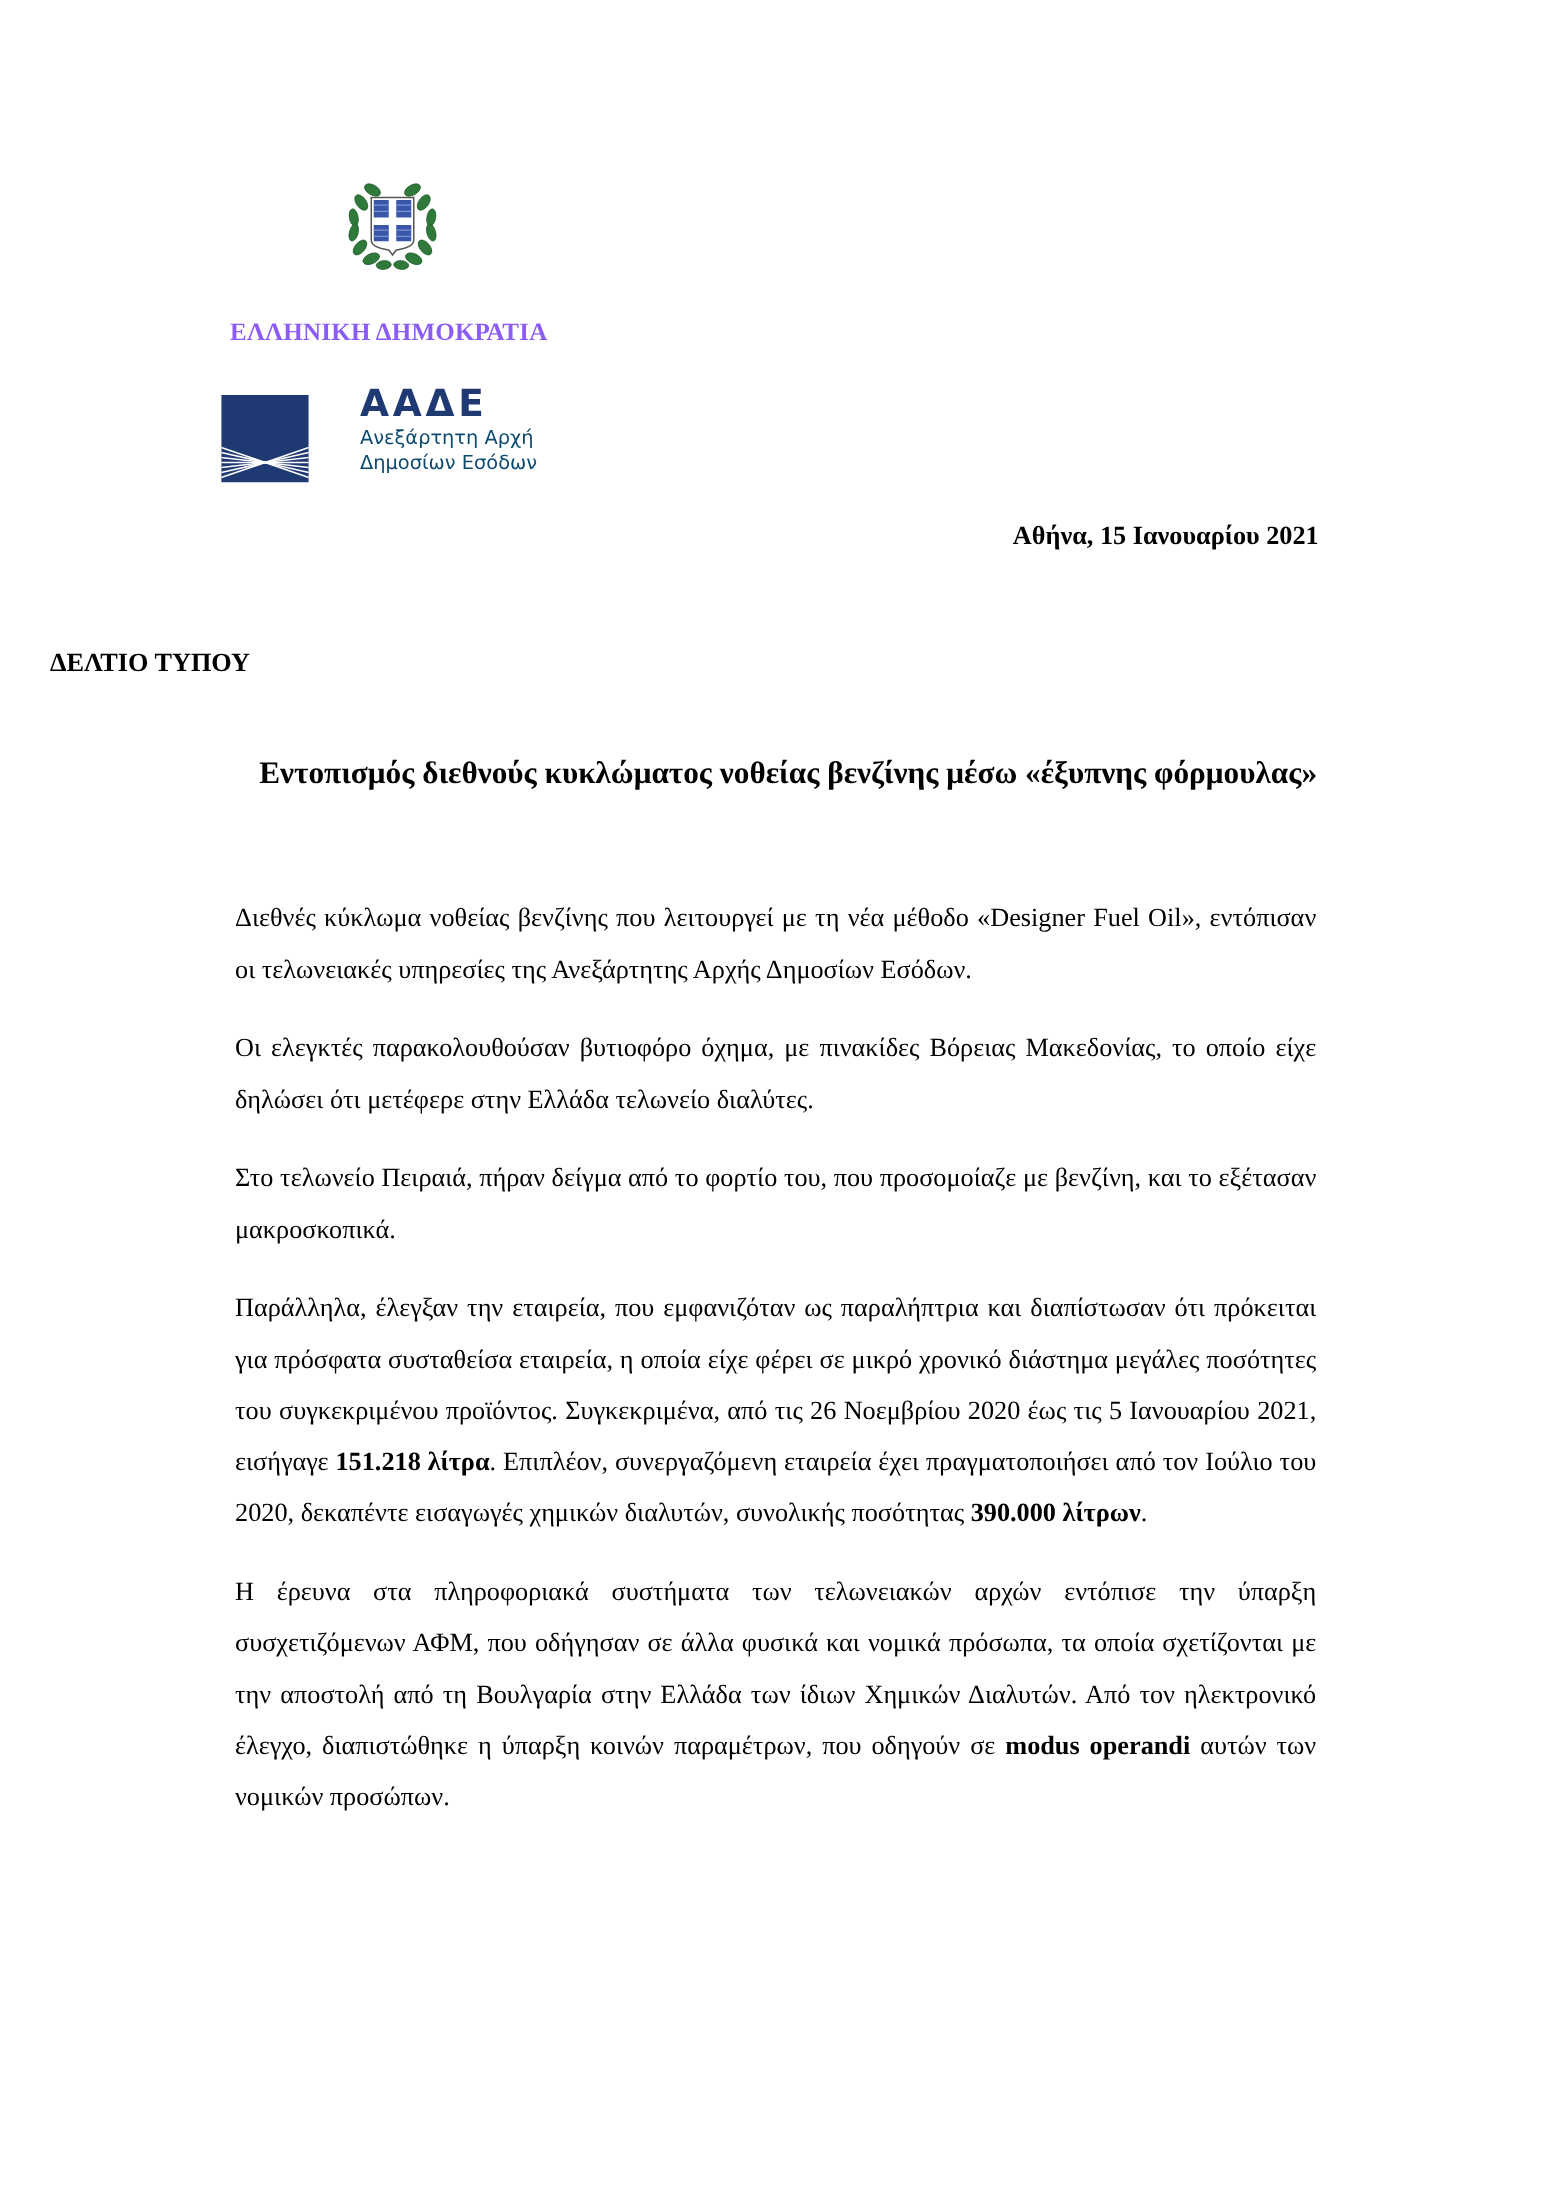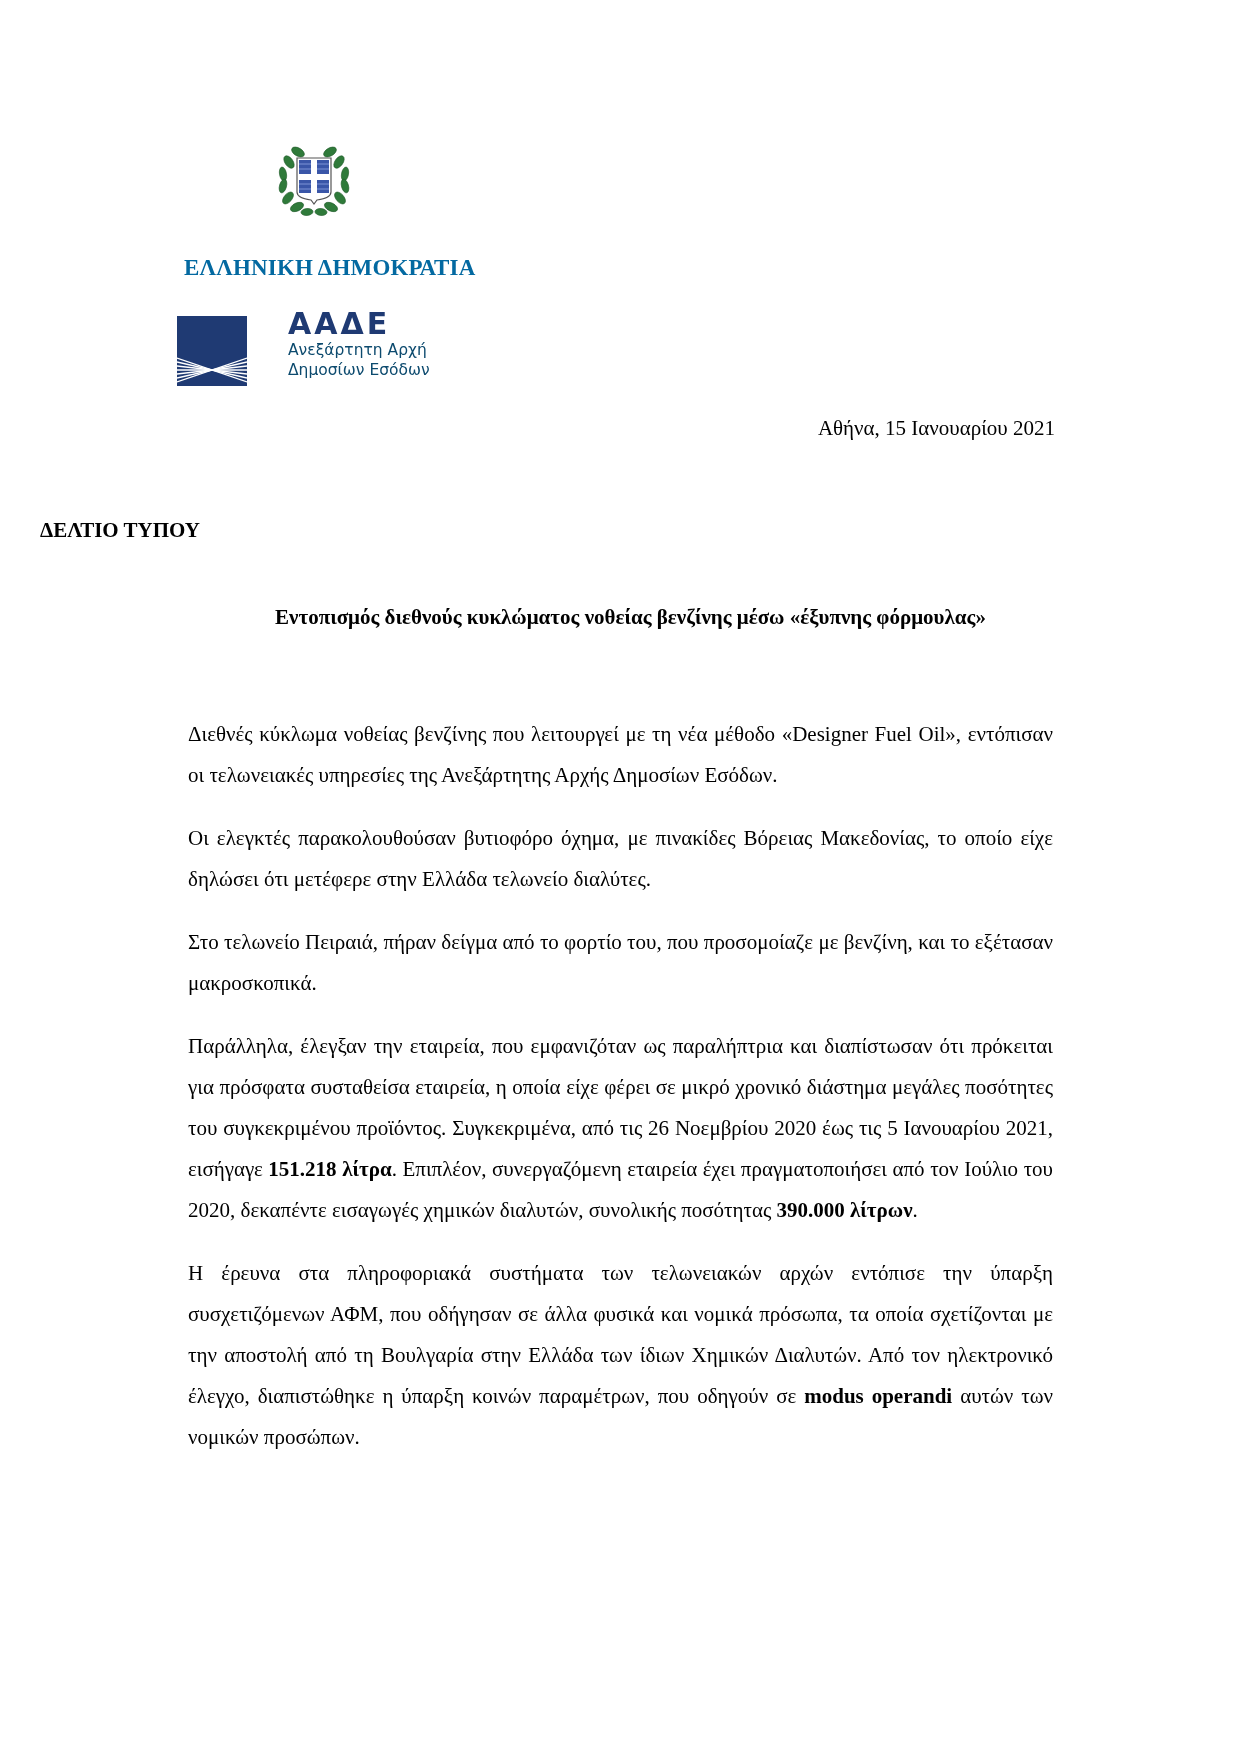--- a/index.html
+++ b/index.html
@@ -17,22 +17,22 @@
       top: 140px;
       width: 78px;
       height: 78px;
     }
     .republic {
       position: absolute;
       left: 184px;
       top: 255px;
       font-family: "Liberation Serif", serif;
       font-weight: bold;
-      font-size: 23px;
-      color: #0369a1;
+      font-size: 20px;
+      color: #8b5cf6;
       letter-spacing: 0.2px;
       margin: 0;
       text-align: center;
     }
     .aade-logo {
       position: absolute;
       left: 177px;
       top: 316px;
       width: 70px;
       height: 70px;
@@ -59,39 +59,40 @@
       line-height: 20px;
       color: #0c4a6e;
       font-family: "DejaVu Sans", sans-serif;
     }
     .date {
       position: absolute;
       right: 186px;
       top: 416px;
       font-size: 21px;
       margin: 0;
+      font-weight: bold;
     }
     .doc-type {
       position: absolute;
       left: 0;
       right: 0;
       top: 518px;
       font-weight: bold;
       font-size: 21px;
       margin: 0;
       padding-left: 40px;
     }
     .subject {
       position: absolute;
       left: 0;
       right: 0;
       top: 605px;
       text-align: center;
       font-weight: bold;
-      font-size: 21px;
+      font-size: 25px;
       margin: 0;
       padding-left: 20px;
     }
     .body-text {
       position: absolute;
       left: 188px;
       top: 690px;
       width: 865px;
       margin-top: 24px;
     }

